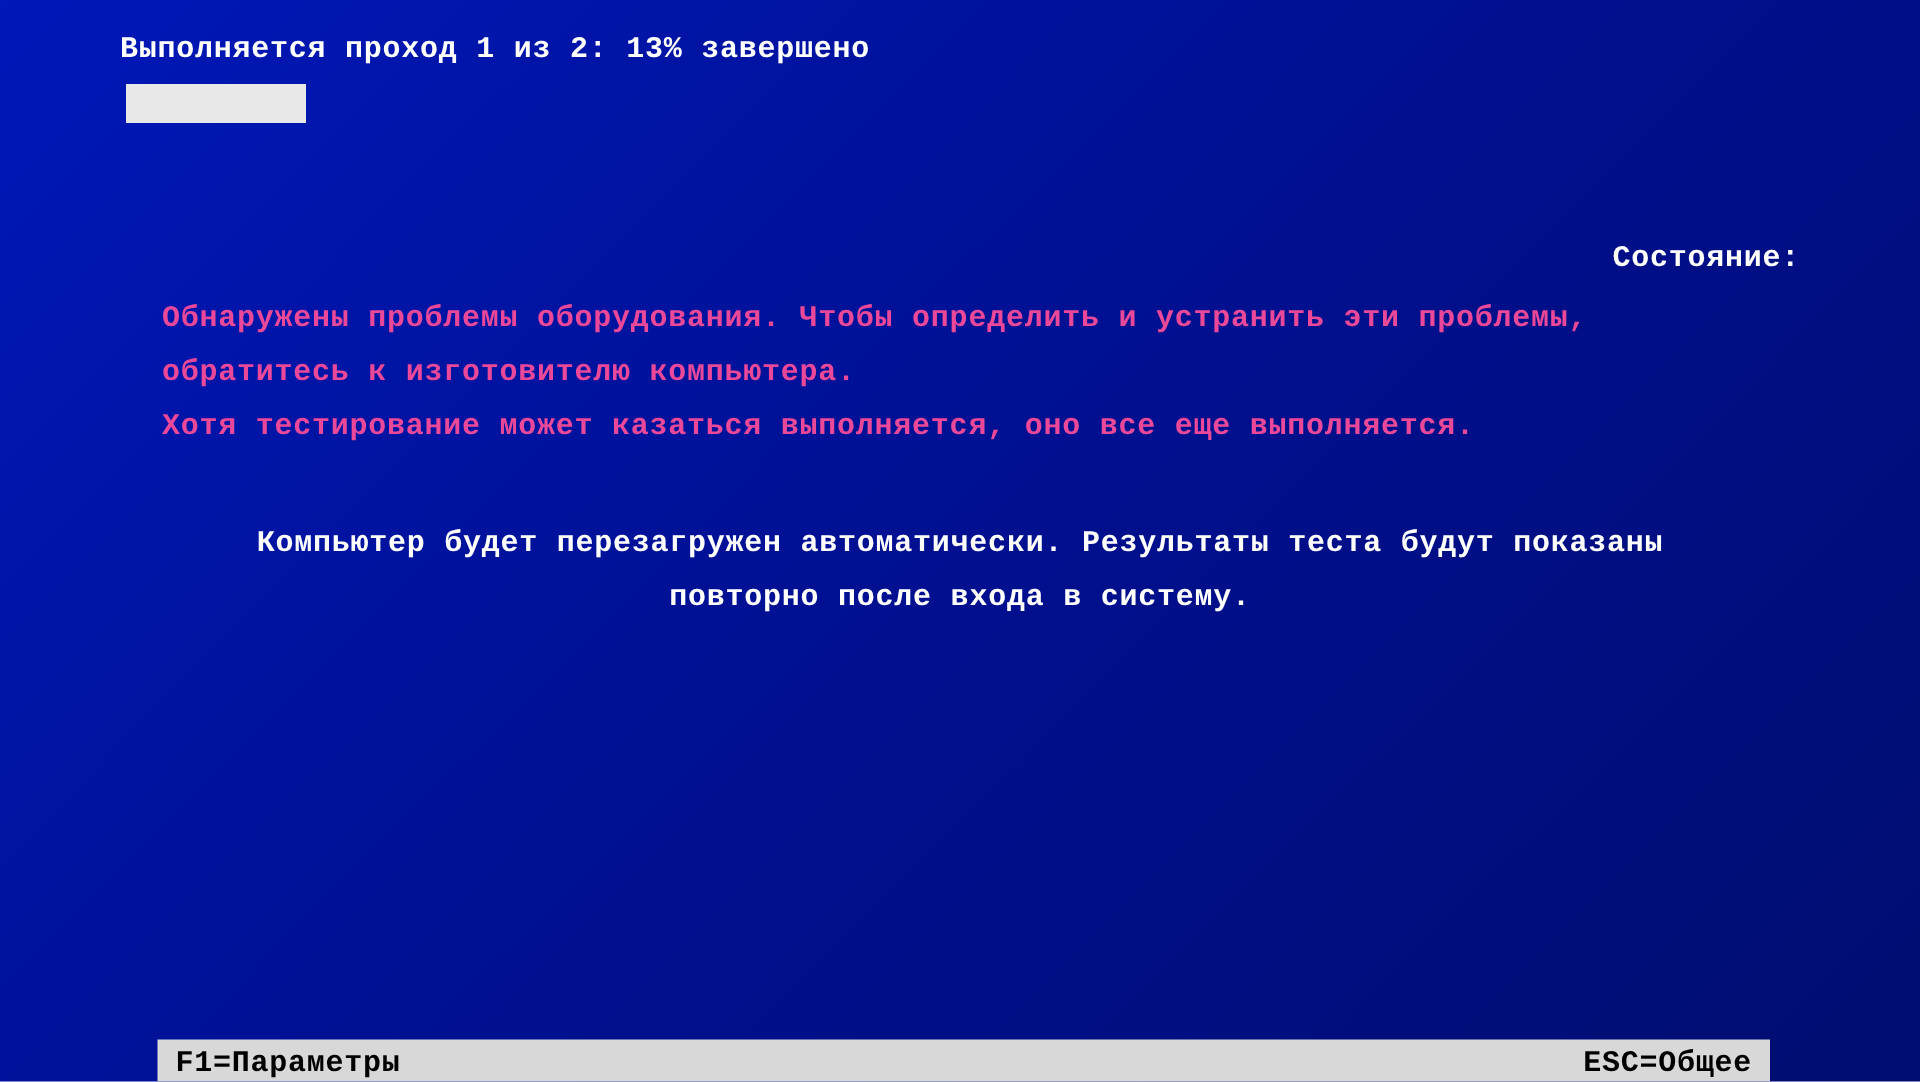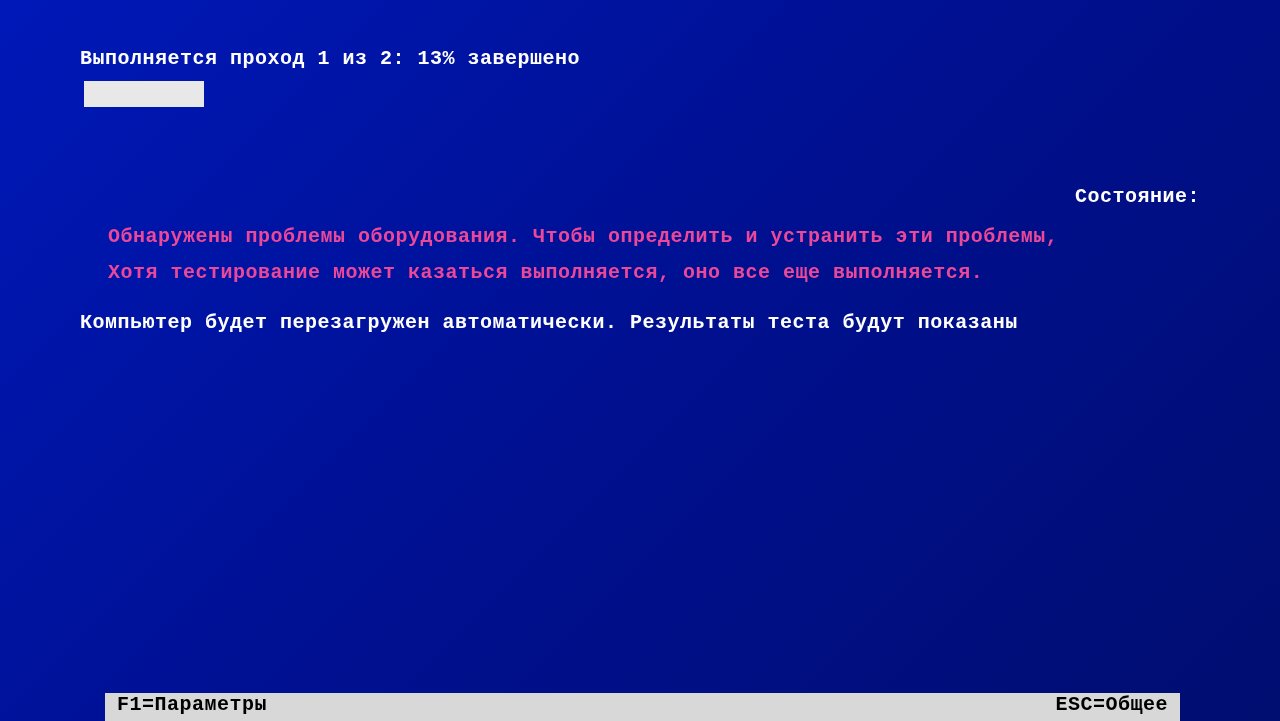--- a/index.html
+++ b/index.html
@@ -15,21 +15,21 @@
       font-family: 'Courier New', 'Consolas', monospace;
       font-weight: bold;
       font-size: 20px;
       color: #ffffff;
       overflow: hidden;
       letter-spacing: 0.5px;
       position: relative;
     }
 
     .content {
-      padding: 45px 80px 0 80px;
+      padding: 20px 80px 0 80px;
       font-family: Liberation Mono, monospace;
     }
 
     .line {
       margin-bottom: 8px;
       line-height: 1.4;
     }
 
     .progress-bar-container {
       margin-top: 8px;
@@ -49,59 +49,62 @@
       text-align: right;
     }
 
     .warning-block {
       color: #ec4899;
       line-height: 1.6;
       margin-left: 28px;
     }
 
     .info-block {
-      margin-top: 22px;
+      margin-top: 50px;
       line-height: 1.6;
+      text-align: center;
     }
 
     .hotkey-bar {
       position: absolute;
       bottom: 0;
       left: 105px;
       right: 100px;
       height: 28px;
       background-color: #d8d8d8;
       color: #000000;
       display: flex;
       justify-content: space-between;
-      align-items: flex-start;
+      align-items: flex-end;
       padding: 0 12px;
       font-size: 20px;
     }
   </style>
 </head>
 <body>
 
 <div class="content">
 
   <div class="line">Выполняется проход  1 из  2: 13% завершено</div>
 
   <div class="progress-bar-container">
     <span class="progress-bar-fill"></span>
   </div>
 
   <div class="line status-heading">Состояние:</div>
 
   <div class="warning-block">
     <div class="line">Обнаружены проблемы оборудования.  Чтобы определить и устранить эти проблемы,</div>
+    <div class="line">обратитесь к изготовителю компьютера.</div>
     <div class="line">Хотя тестирование может казаться выполняется, оно все еще выполняется.</div>
   </div>
 
   <div class="info-block">
     <div class="line">Компьютер будет перезагружен автоматически. Результаты теста будут показаны</div>
+    <div class="line">повторно после входа в систему.</div>
   </div>
 
 </div>
 
 <div class="hotkey-bar">
   <span>F1=Параметры</span>
   <span>ESC=Общее</span>
 </div>
 
 </body></html>

